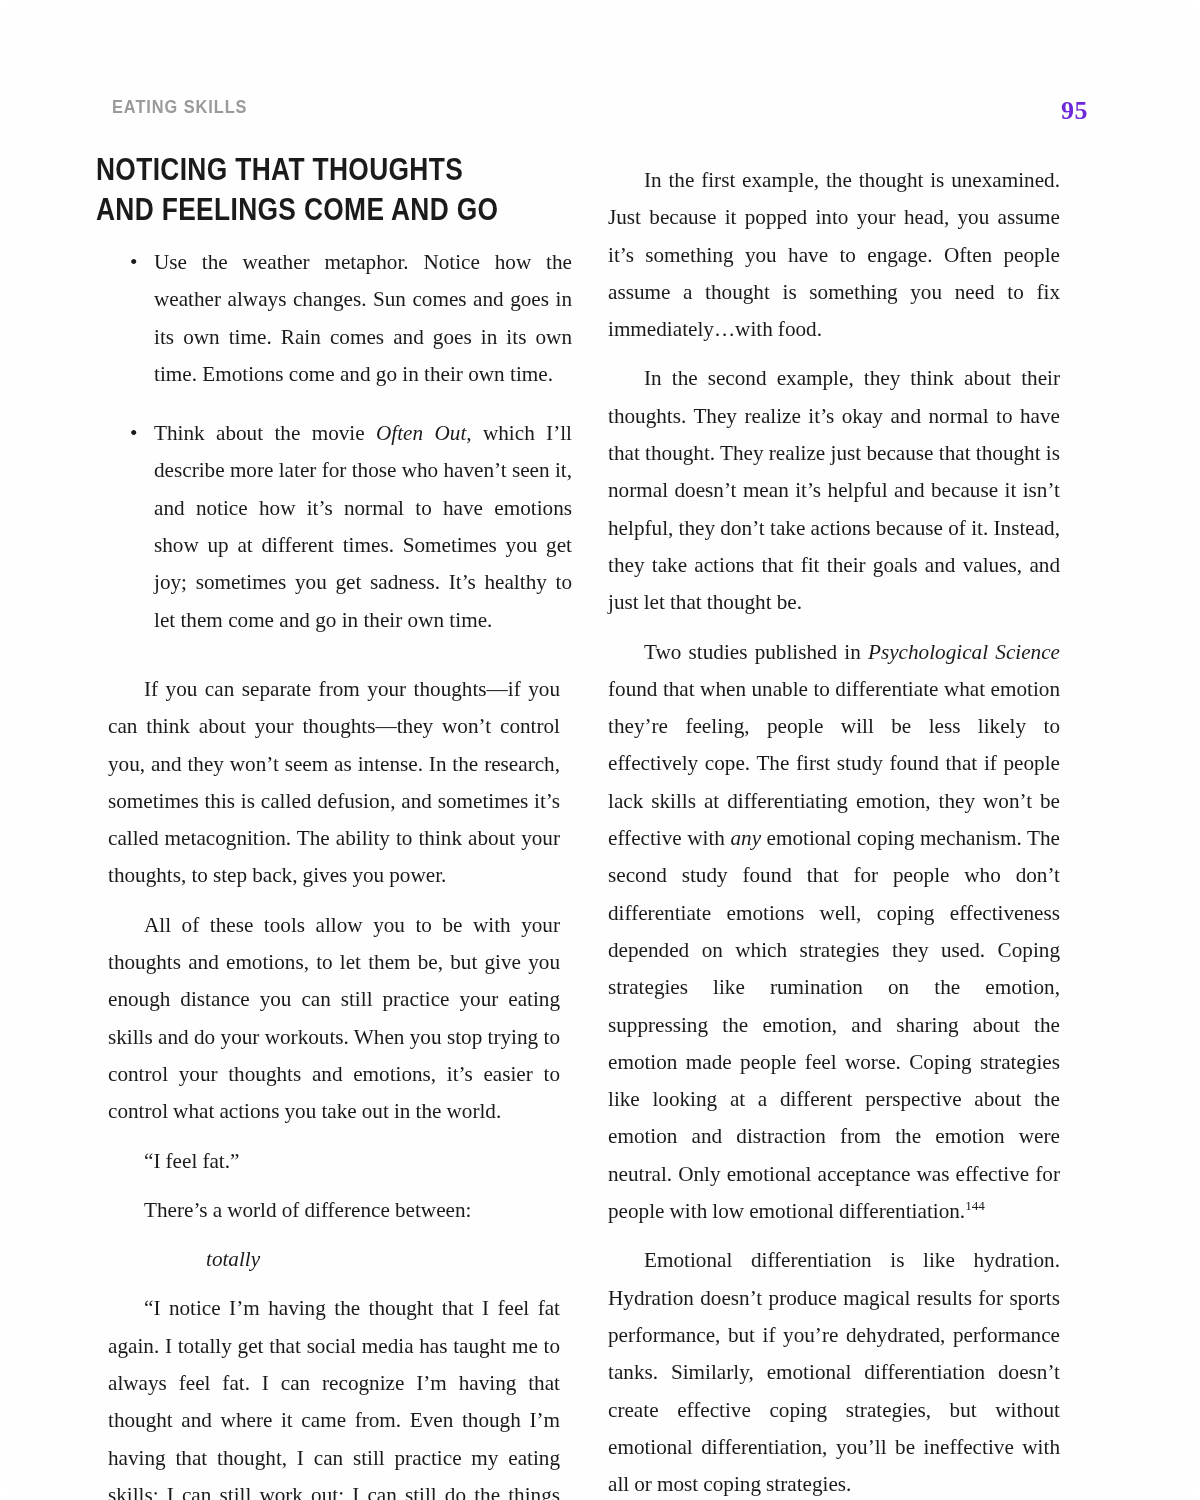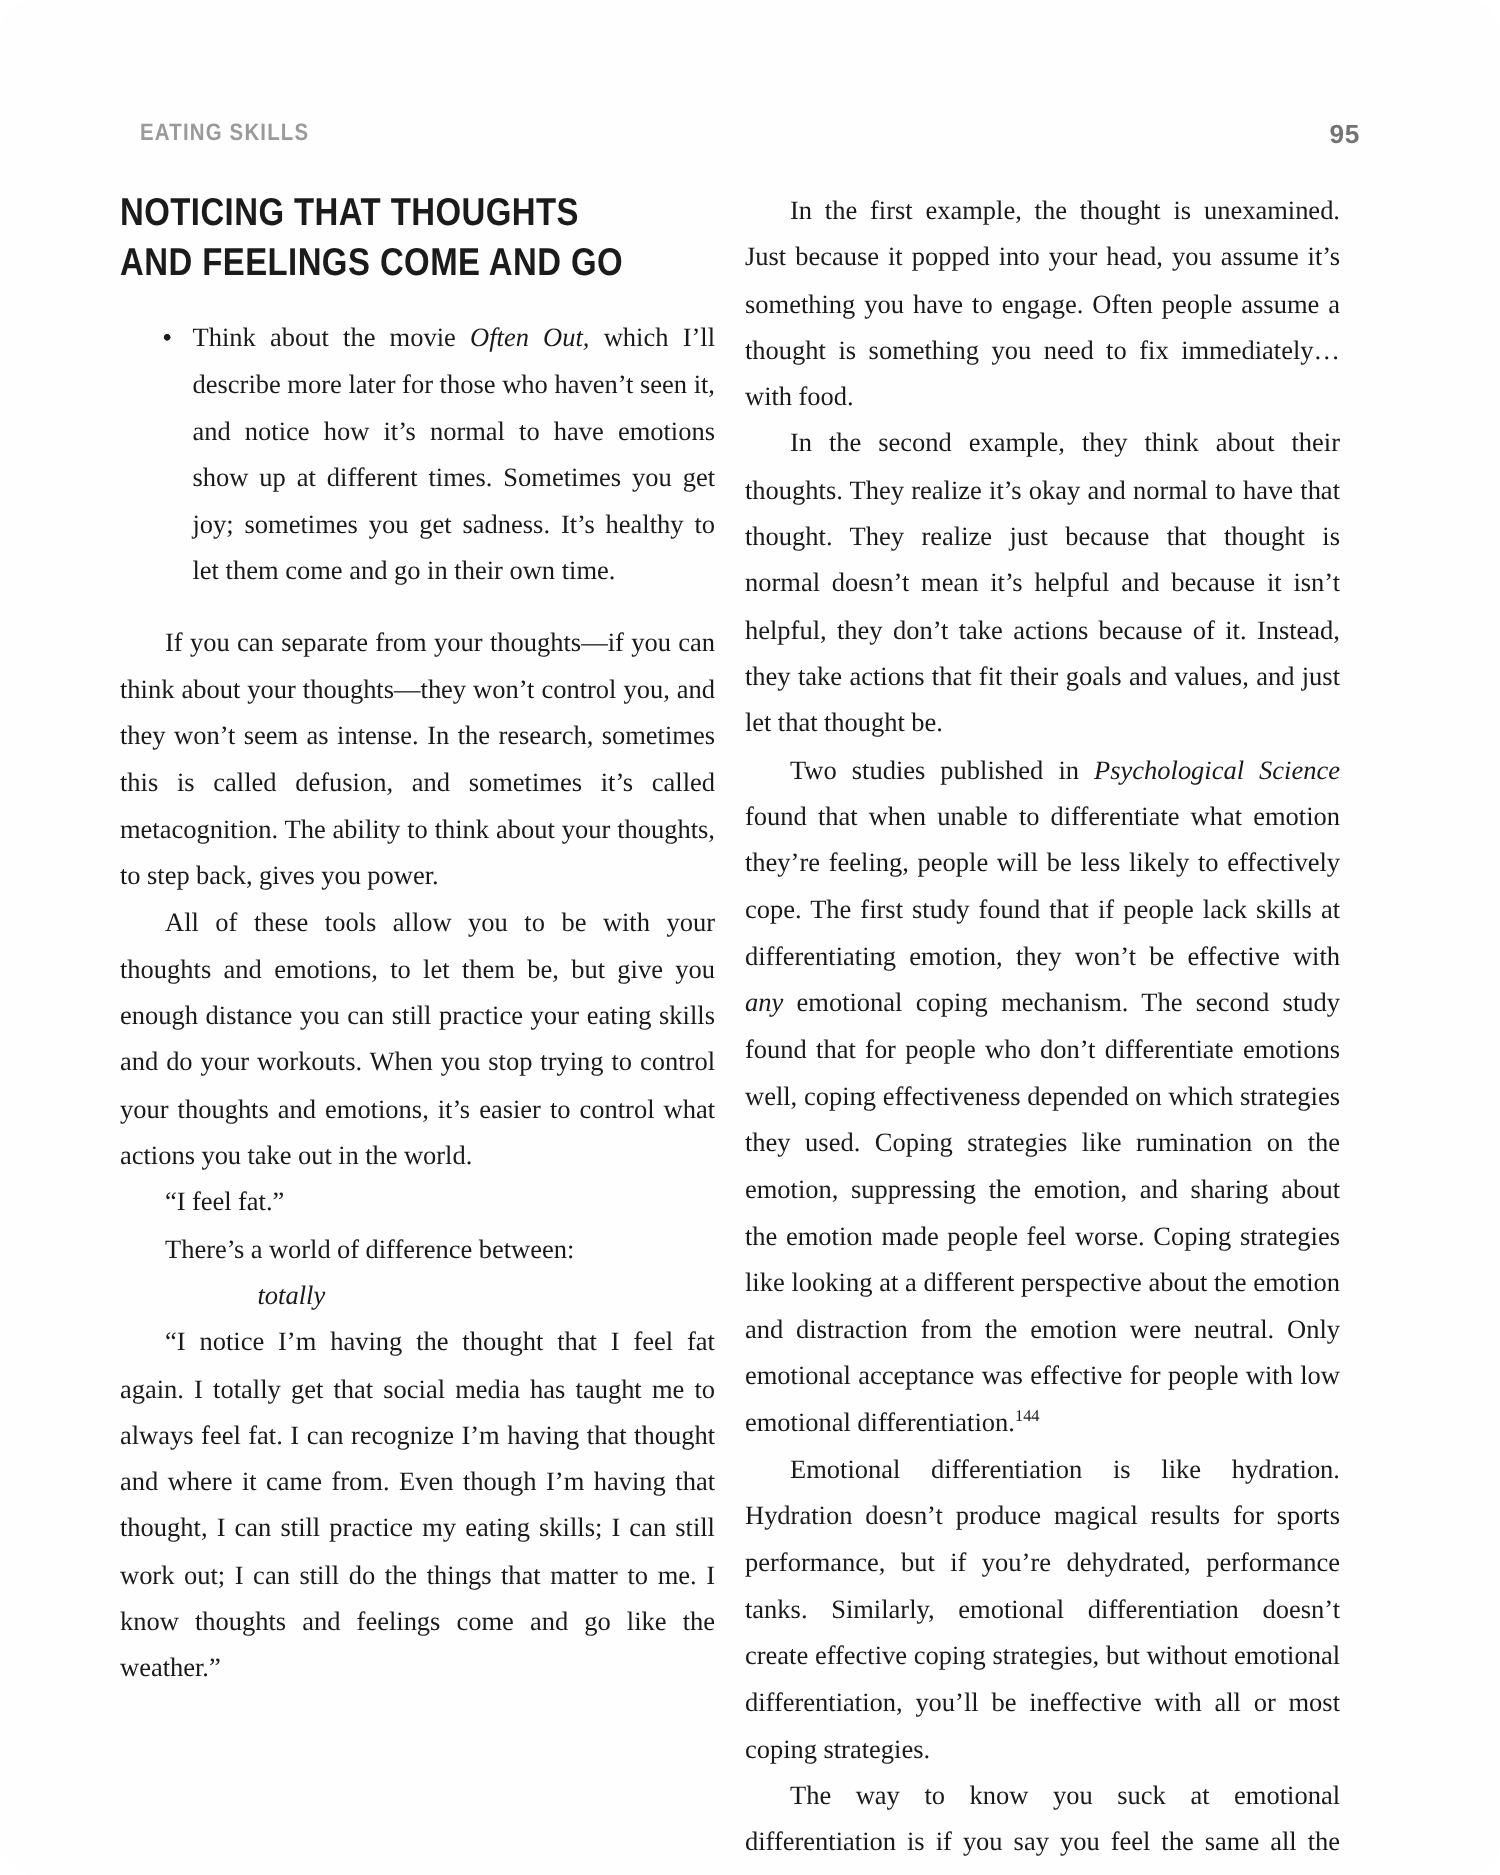--- a/index.html
+++ b/index.html
@@ -43,24 +43,24 @@
     letter-spacing: 1.1px;
     color: #9a9a9a;
     transform: scaleX(0.86);
     transform-origin: left center;
     white-space: nowrap;
   }
   .running-head .rh-folio {
     position: absolute;
     right: 0;
     top: 0;
-    font-family: Liberation Sans, sans-serif;
+    font-family: Liberation Serif, serif;
     font-weight: bold;
-    font-size: 21px;
-    color: #737373;
+    font-size: 26px;
+    color: #6d28d9;
     letter-spacing: 0.5px;
   }
 
   
   .columns {
     position: absolute;
     top: 150px;
     left: 96px;
     width: 976px;
     height: 1290px;
@@ -94,21 +94,21 @@
     line-height: 38px;
   }
   .heading-block { margin-bottom: 14px; }
   .heading-block-2 {
     margin-top: 26px;
     margin-bottom: 8px;
   }
 
   
   p.body-text {
-    margin: 0;
+    margin: 12px;
     font-size: 21.2px;
     line-height: 37.3px;
     text-align: justify;
     text-indent: 36px;
     -webkit-hyphens: none;
     hyphens: none;
     word-spacing: -0.2px;
   }
   p.body-text.last-line-left { text-align-last: left; }
 
@@ -167,21 +167,21 @@
 
     <div class="col col-left">
 
       <div class="heading-block">
         <h1 class="section-heading">NOTICING THAT THOUGHTS</h1>
         <h1 class="section-heading">AND FEELINGS COME AND GO</h1>
       </div>
 
       <ul class="bullet-list">
         <li>
-          <span class="bullet-dot">•</span>
+          <span class="bullet-dot">•</span><span>Use the weather metaphor. Notice how the weather always changes. Sun comes and goes in its own time. Rain comes and goes in its own time. Emotions come and go in their own time.</span>
         </li>
         <li>
           <span class="bullet-dot">•</span><span>Think about the movie </span><span class="ital">Often Out,</span><span> which I’ll describe more later for those who haven’t seen it, and notice how it’s normal to have emotions show up at different times. Sometimes you get joy; sometimes you get sadness. It’s healthy to let them come and go in their own time.</span>
         </li>
       </ul>
 
       <div class="spacer-20"></div>
 
       <p class="body-text last-line-left"> If you can separate from your thoughts—if you can think about your thoughts—they won’t control you, and they won’t seem as intense. In the research, sometimes this is called defusion, and sometimes it’s called metacognition. The ability to think about your thoughts, to step back, gives you power.</p>
       <p class="body-text last-line-left">All of these tools allow you to be with your thoughts and emotions, to let them be, but give you enough distance you can still practice your eating skills and do your workouts. When you stop trying to control your thoughts and emotions, it’s easier to control what actions you take out in the world.</p>

